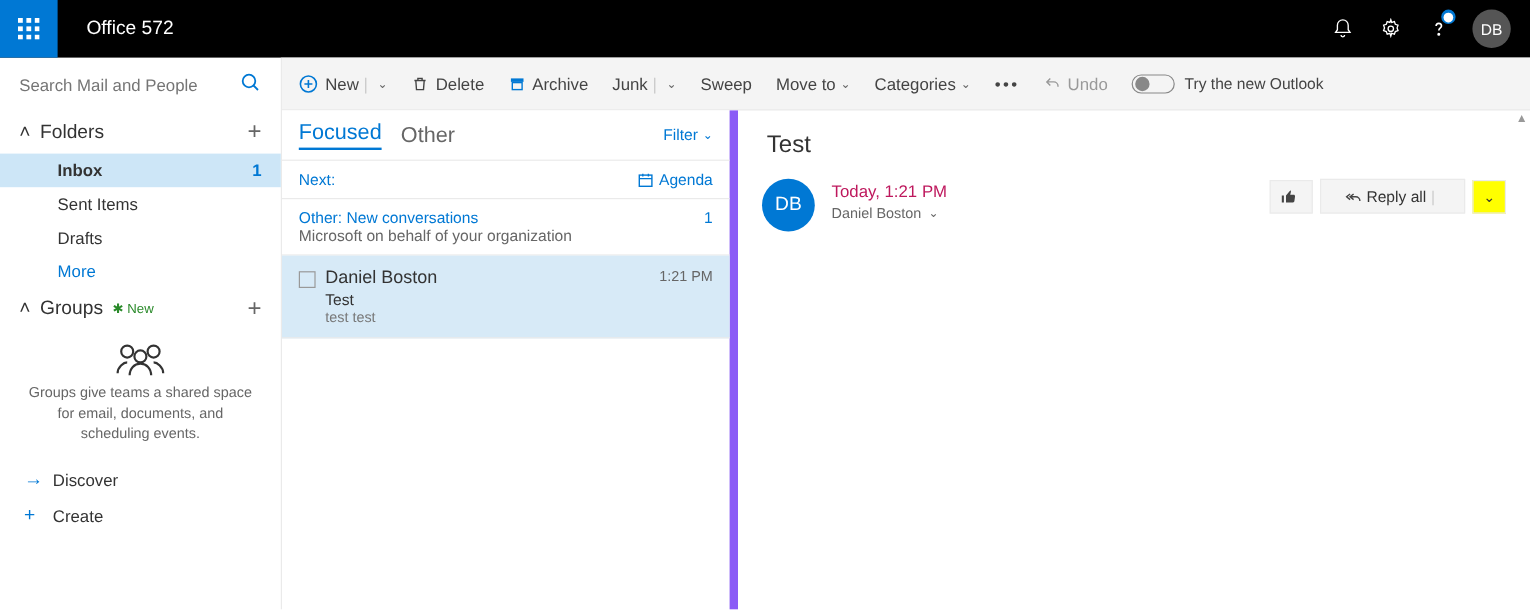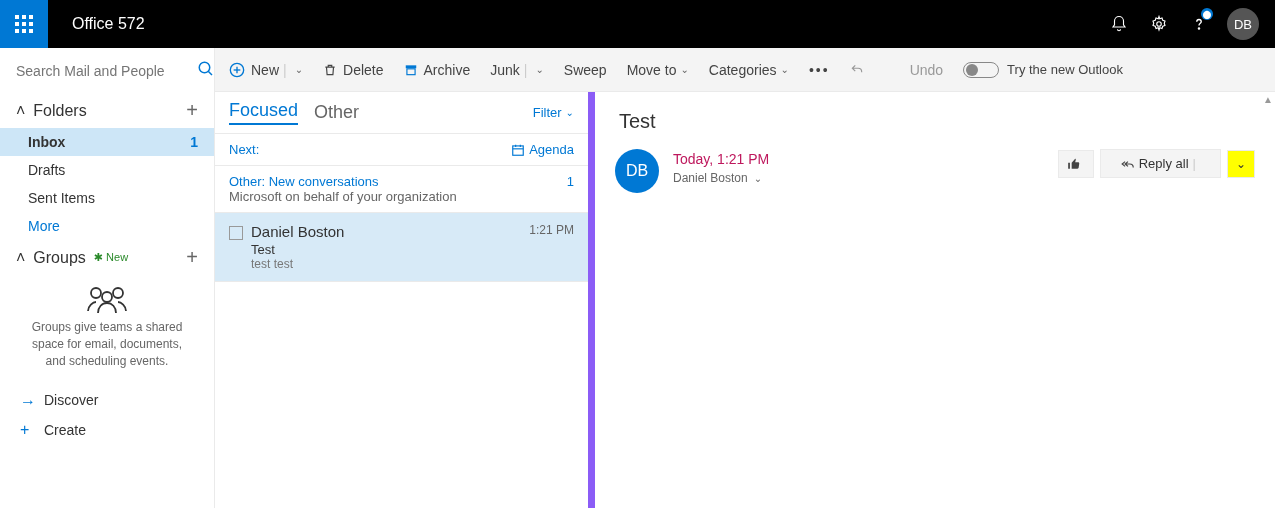--- a/index.html
+++ b/index.html
@@ -13,45 +13,45 @@
 .top-spacer { flex: 1; }
 .top-icon { width: 40px; height: 48px; display: flex; align-items: center; justify-content: center; cursor: pointer; position: relative; }
 .top-icon svg { width: 18px; height: 18px; stroke: #fff; fill: none; }
 .help-badge { position: absolute; top: 8px; right: 6px; width: 12px; height: 12px; background: #0078d4; border-radius: 50%; display:flex;align-items:center;justify-content:center;font-size:8px;color:#fff;}
 .avatar-top { width: 32px; height: 32px; border-radius: 50%; background: #555; color: #fff; display: flex; align-items: center; justify-content: center; margin: 0 16px 0 8px; font-size: 13px; }
 
 
 .main { display: flex; height: calc(508px - 48px); }
 
 
-.leftnav { width: 215px; border-right: 1px solid #eaeaea; display:flex; flex-direction:column; }
+.leftnav { width: 235px; border-right: 1px solid #eaeaea; display:flex; flex-direction:column; }
 .search { padding: 12px 16px; display: flex; align-items: center; }
 .search input { border: none; outline: none; font-size: 14px; color: #666; flex:1; background:transparent; }
 .search-icon { color:#0078d4; }
 .section-head { display: flex; align-items: center; padding: 6px 16px; font-size: 16px; color: #333; }
 .section-head .chev { margin-right: 8px; }
 .section-head .spacer { flex:1; }
 .section-head .plus { font-size: 20px; color:#666; cursor:pointer; }
-.folder { padding: 6px 16px 6px 28px; display:flex; font-size:14px; color:#333; cursor:pointer; }
+.folder { padding: 6px 16px 6px 48px; display:flex; font-size:14px; color:#333; cursor:pointer; }
 .folder .spacer { flex:1; }
 .folder.selected { background:#cde6f7; font-weight:600; }
 .folder.selected .count { color:#0078d4; font-weight:600; }
 .folder.more { color:#0078d4; }
 .new-pill { color:#2a8a2a; font-size:11px; margin-left:8px; }
 .groups-desc { text-align:center; color:#666; font-size:12px; padding: 0 23px; line-height:1.4; margin-top:6px; }
 .groups-icon { display:flex; justify-content:center; margin-top:8px; }
 .action-row { display:flex; align-items:center; padding:6px 20px; font-size:14px; color:#333; cursor:pointer; }
 .action-row .ic { width:24px; color:#0078d4; font-size:16px; }
 
 
 .listcol { width: 380px; border-right: 7px solid #8b5cf6; display:flex; flex-direction:column; background:#fff; }
 .tbtn { display:flex; align-items:center; margin-right:20px; color:#444; cursor:pointer; font-size:14px; }
 .tbtn svg { margin-right:6px; }
 .tbtn .caret { margin-left:4px; font-size:10px; color:#666; }
-.tbtn.disabled { color:#999;gap:40px; }
+.tbtn.disabled { color:#999; }
 .toggle { width:36px; height:16px; border:1px solid #888; border-radius:10px; position:relative; margin-right:8px; }
 .toggle::after { content:''; position:absolute; left:2px; top:1px; width:12px; height:12px; background:#888; border-radius:50%; }
 
 .tabs { display:flex; align-items:center; padding:8px 14px; border-bottom:1px solid #eaeaea; }
 .tab { font-size:18px; margin-right:16px; cursor:pointer; color:#666; }
 .tab.active { color:#0078d4; border-bottom:2px solid #0078d4; padding-bottom:2px; }
 .tabs .spacer { flex:1; }
 .filter { color:#0078d4; font-size:13px; cursor:pointer; display:flex; align-items:center; }
 .filter .caret { margin-left:4px; font-size:10px; }
 
@@ -158,24 +158,24 @@
       <span>Folders</span>
       <span class="spacer"></span>
       <span class="plus">+</span>
     </div>
     <div class="folder selected">
       <span>Inbox</span>
         <span class="spacer"></span>
         <span class="count">1</span>
     </div>
     <div class="folder">
+      <span>Sent Items</span>
+    </div>
+    <div class="folder">
       <span>Drafts</span>
-    </div>
-    <div class="folder">
-      <span>Sent Items</span>
     </div>
     <div class="folder more">
       <span>More</span>
     </div>
 
     <div class="section-head">
       <span class="chev">˄</span>
       <span>Groups</span>
       <span class="new-pill">✱ <span>New</span></span>
       <span class="spacer"></span>

